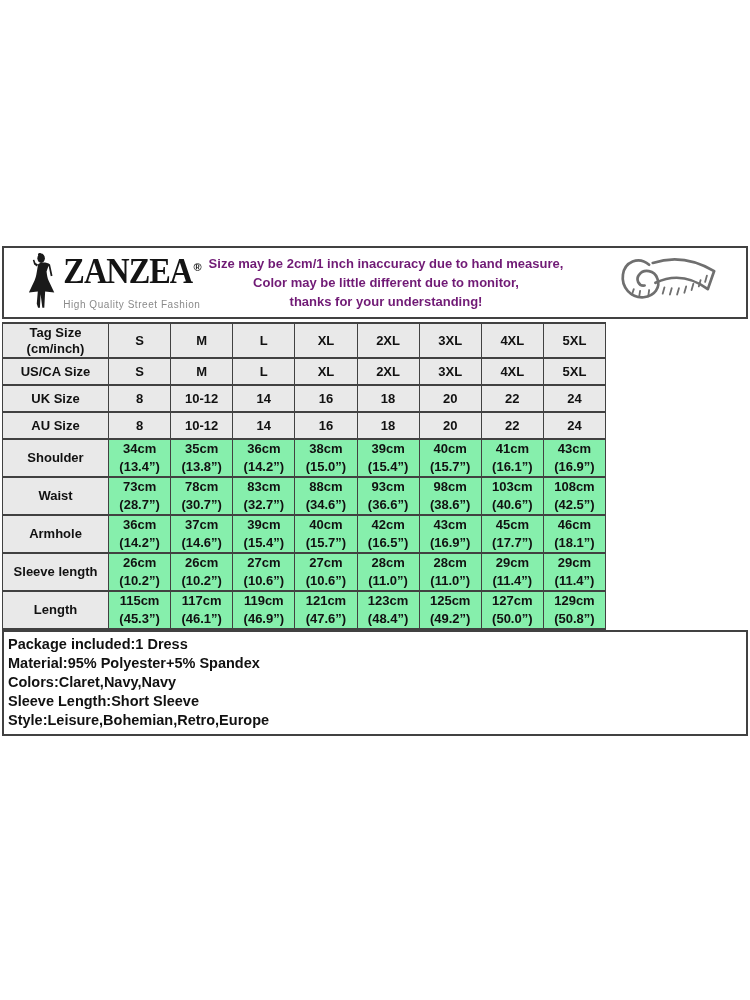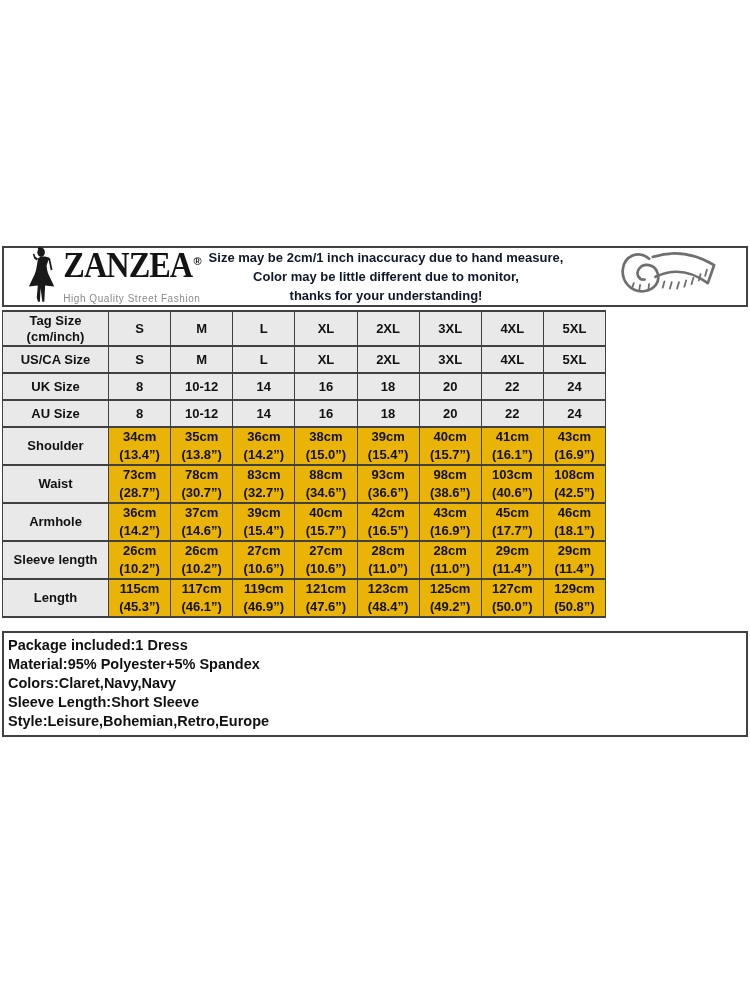--- a/index.html
+++ b/index.html
@@ -14,21 +14,21 @@
   body {
     width: 750px; height: 1000px;
     background: #ffffff;
     font-family: "Liberation Sans", sans-serif;
     color: var(--text-black);
   }
   .content { padding: 246px 2px 0 2px; }
 
   
   .header-box {
-    width: 746px; height: 61px;
+    width: 746px; height: 73px;
     border: 2px solid var(--border-dark);
     display: flex; align-items: center;
     background: #fff;
   }
   .logo {
     display: flex; align-items: center;
     padding-left: 20px; width: 196px; flex: 0 0 auto;
   }
   .logo-figure { flex: 0 0 auto; margin-right: 2px; }
   .logo-text { text-align: center; }
@@ -44,21 +44,21 @@
   }
   .reg { font-size: 11px; font-weight: 700; vertical-align: top; position: relative; top: -4px; }
   .tagline {
     font-size: 10px; color: var(--tagline-gray);
     letter-spacing: 0.55px; margin-top: 7px; white-space: nowrap;
   }
   .disclaimer {
     flex: 1 1 auto;
     text-align: center;
     font-size: 13px; font-weight: 700; line-height: 19px;
-    color: #0f172a;
+    color: #701a75;
     padding-right: 46px;
   }
   .tape-wrap { flex: 0 0 auto; margin-right: 26px; }
 
   
   table.size-table {
     width: 604px;
     margin-top: 3px;
     border-collapse: collapse;
     table-layout: fixed;
@@ -69,26 +69,26 @@
     text-align: center; vertical-align: middle;
     font-size: 13px; font-weight: 700; color: #111;
     padding: 0;
     background: #fff;
   }
   tr.hdr-row td { background: var(--cell-gray); height: 27px; }
   tr.hdr-row.first td { height: 35px; line-height: 16px; }
   tr.measure-row { height: 38px; }
   tr.measure-row td { line-height: 18px; }
   tr.measure-row td.lbl { background: var(--cell-gray); }
-  tr.measure-row td.val { background: #eab308; }
+  tr.measure-row td.val { background: #86efac; }
 
   
   .info-box {
     width: 746px;
-    margin-top: 13px;
+    margin-top: 0;
     border: 2px solid var(--border-dark);
     padding: 3px 8px 4px 4px;
     font-size: 14.5px; font-weight: 700; line-height: 19px;
     color: #111;
     background: #fff;
   }
 </style>
 </head>
 <body>
 

